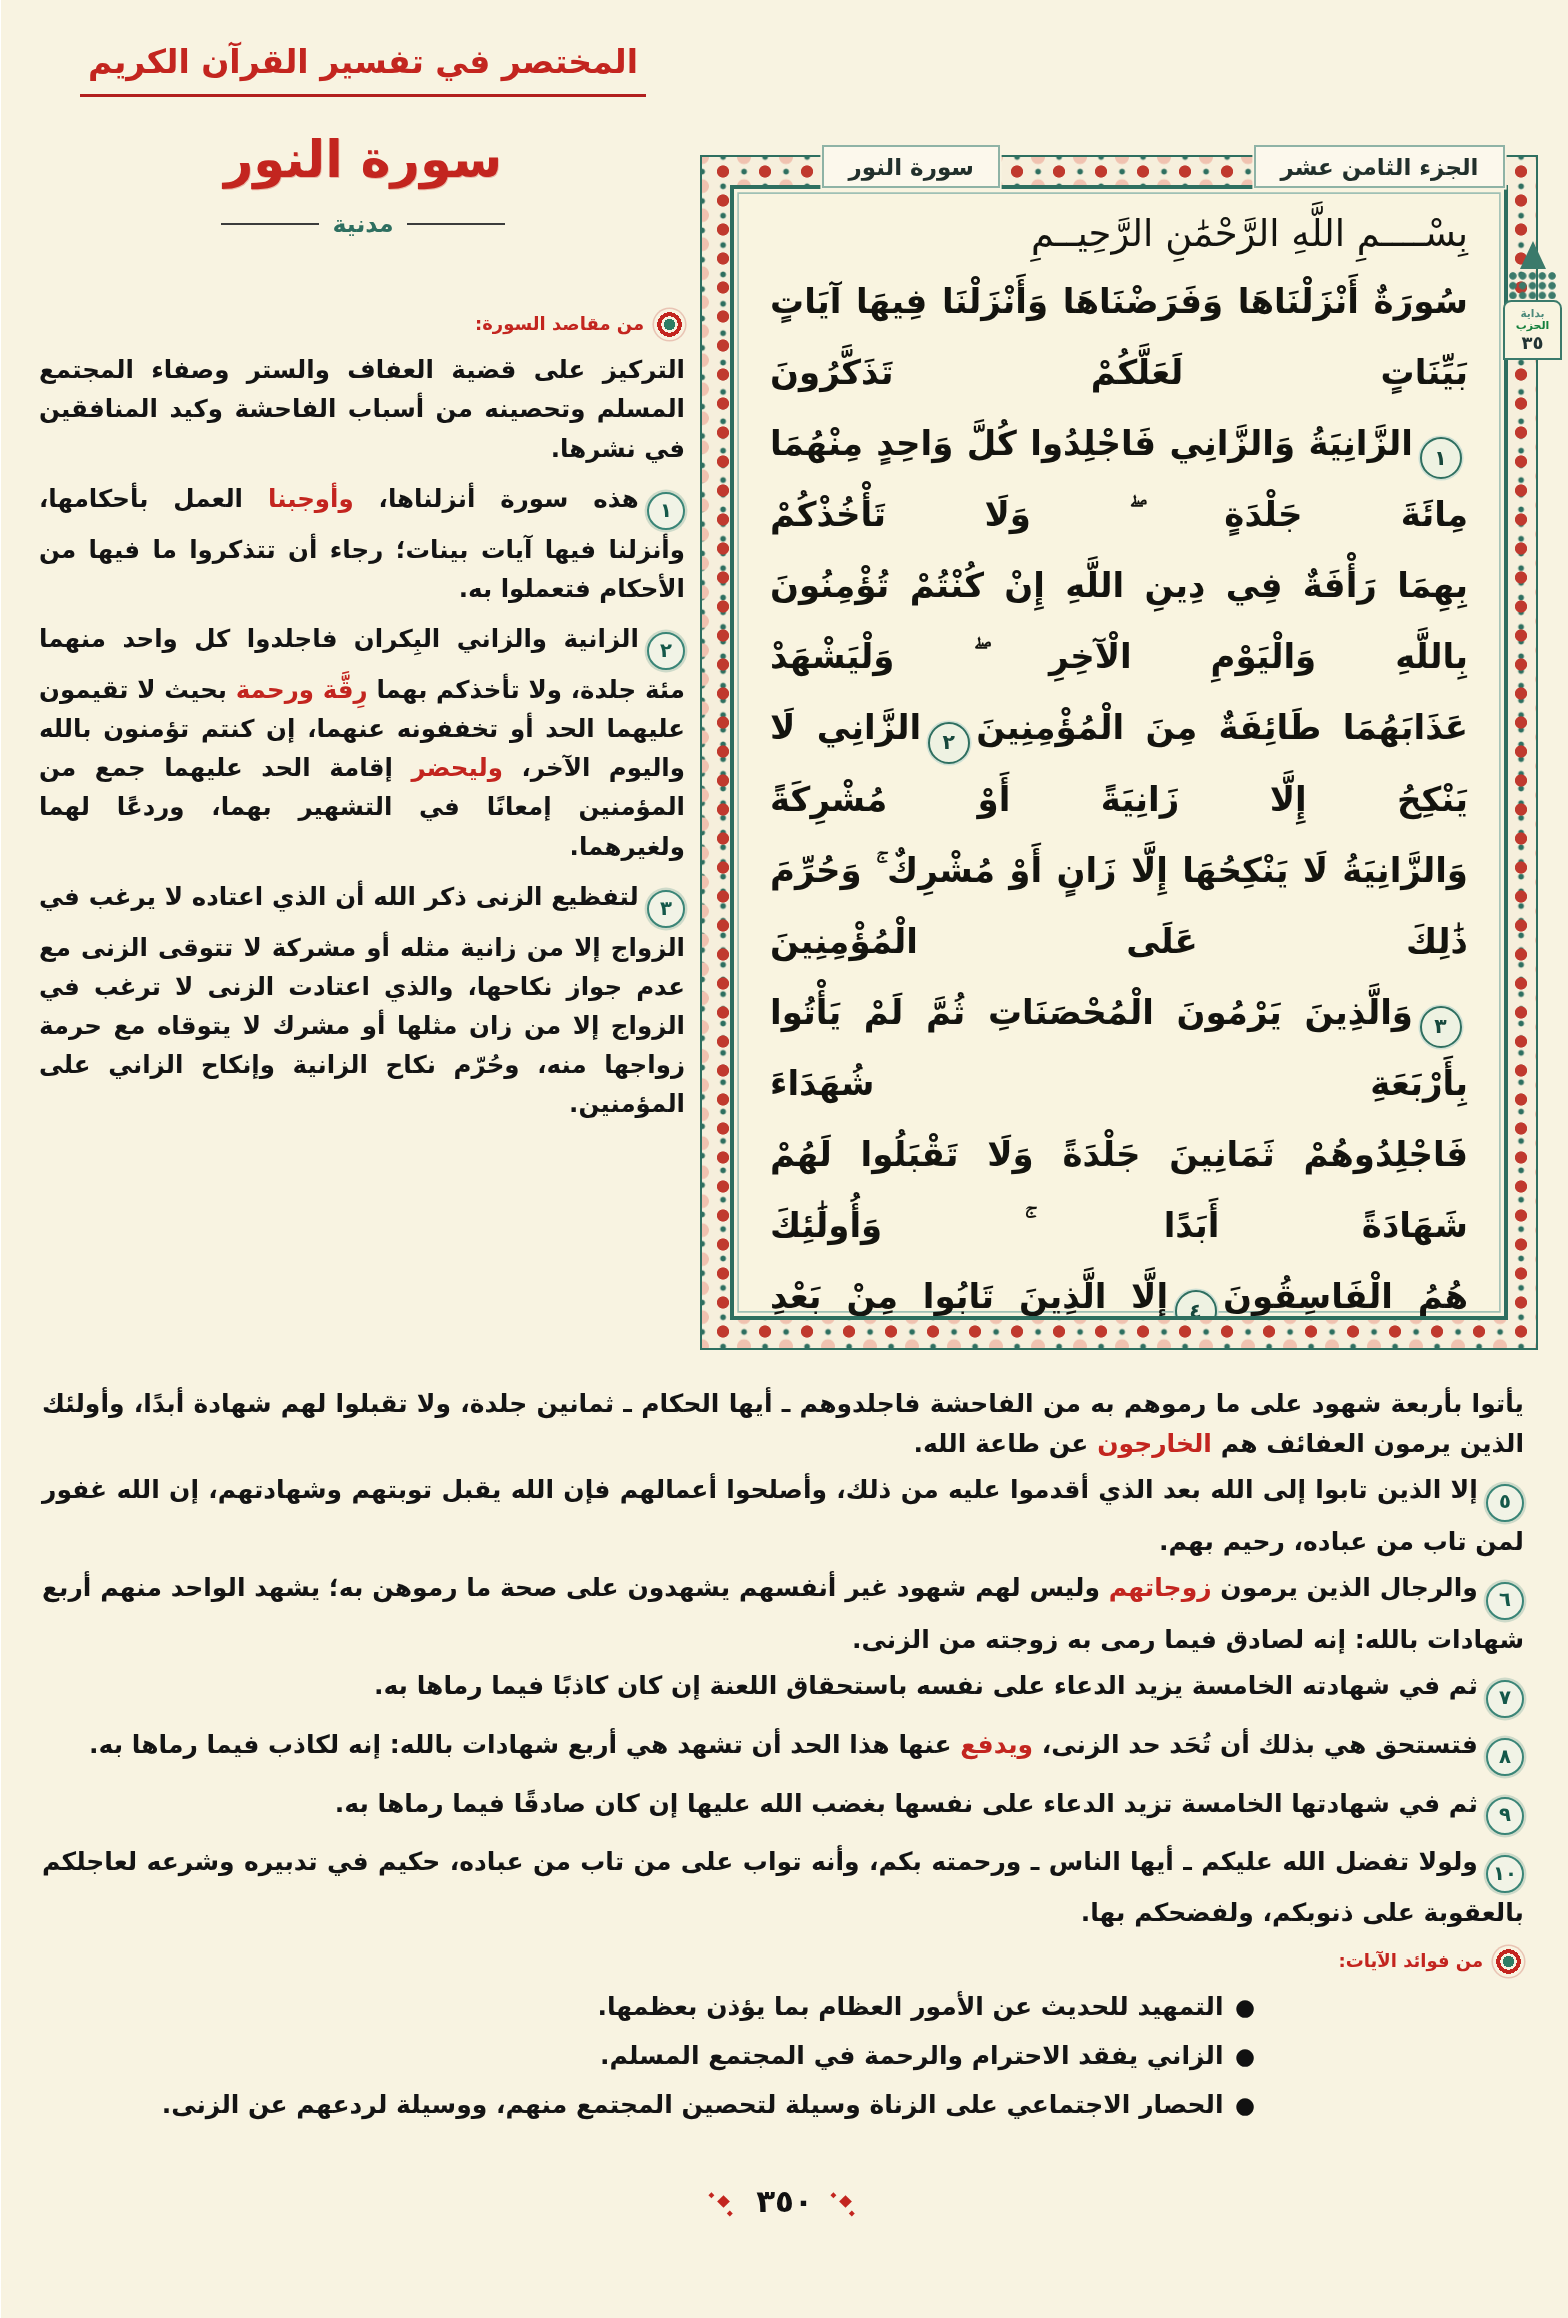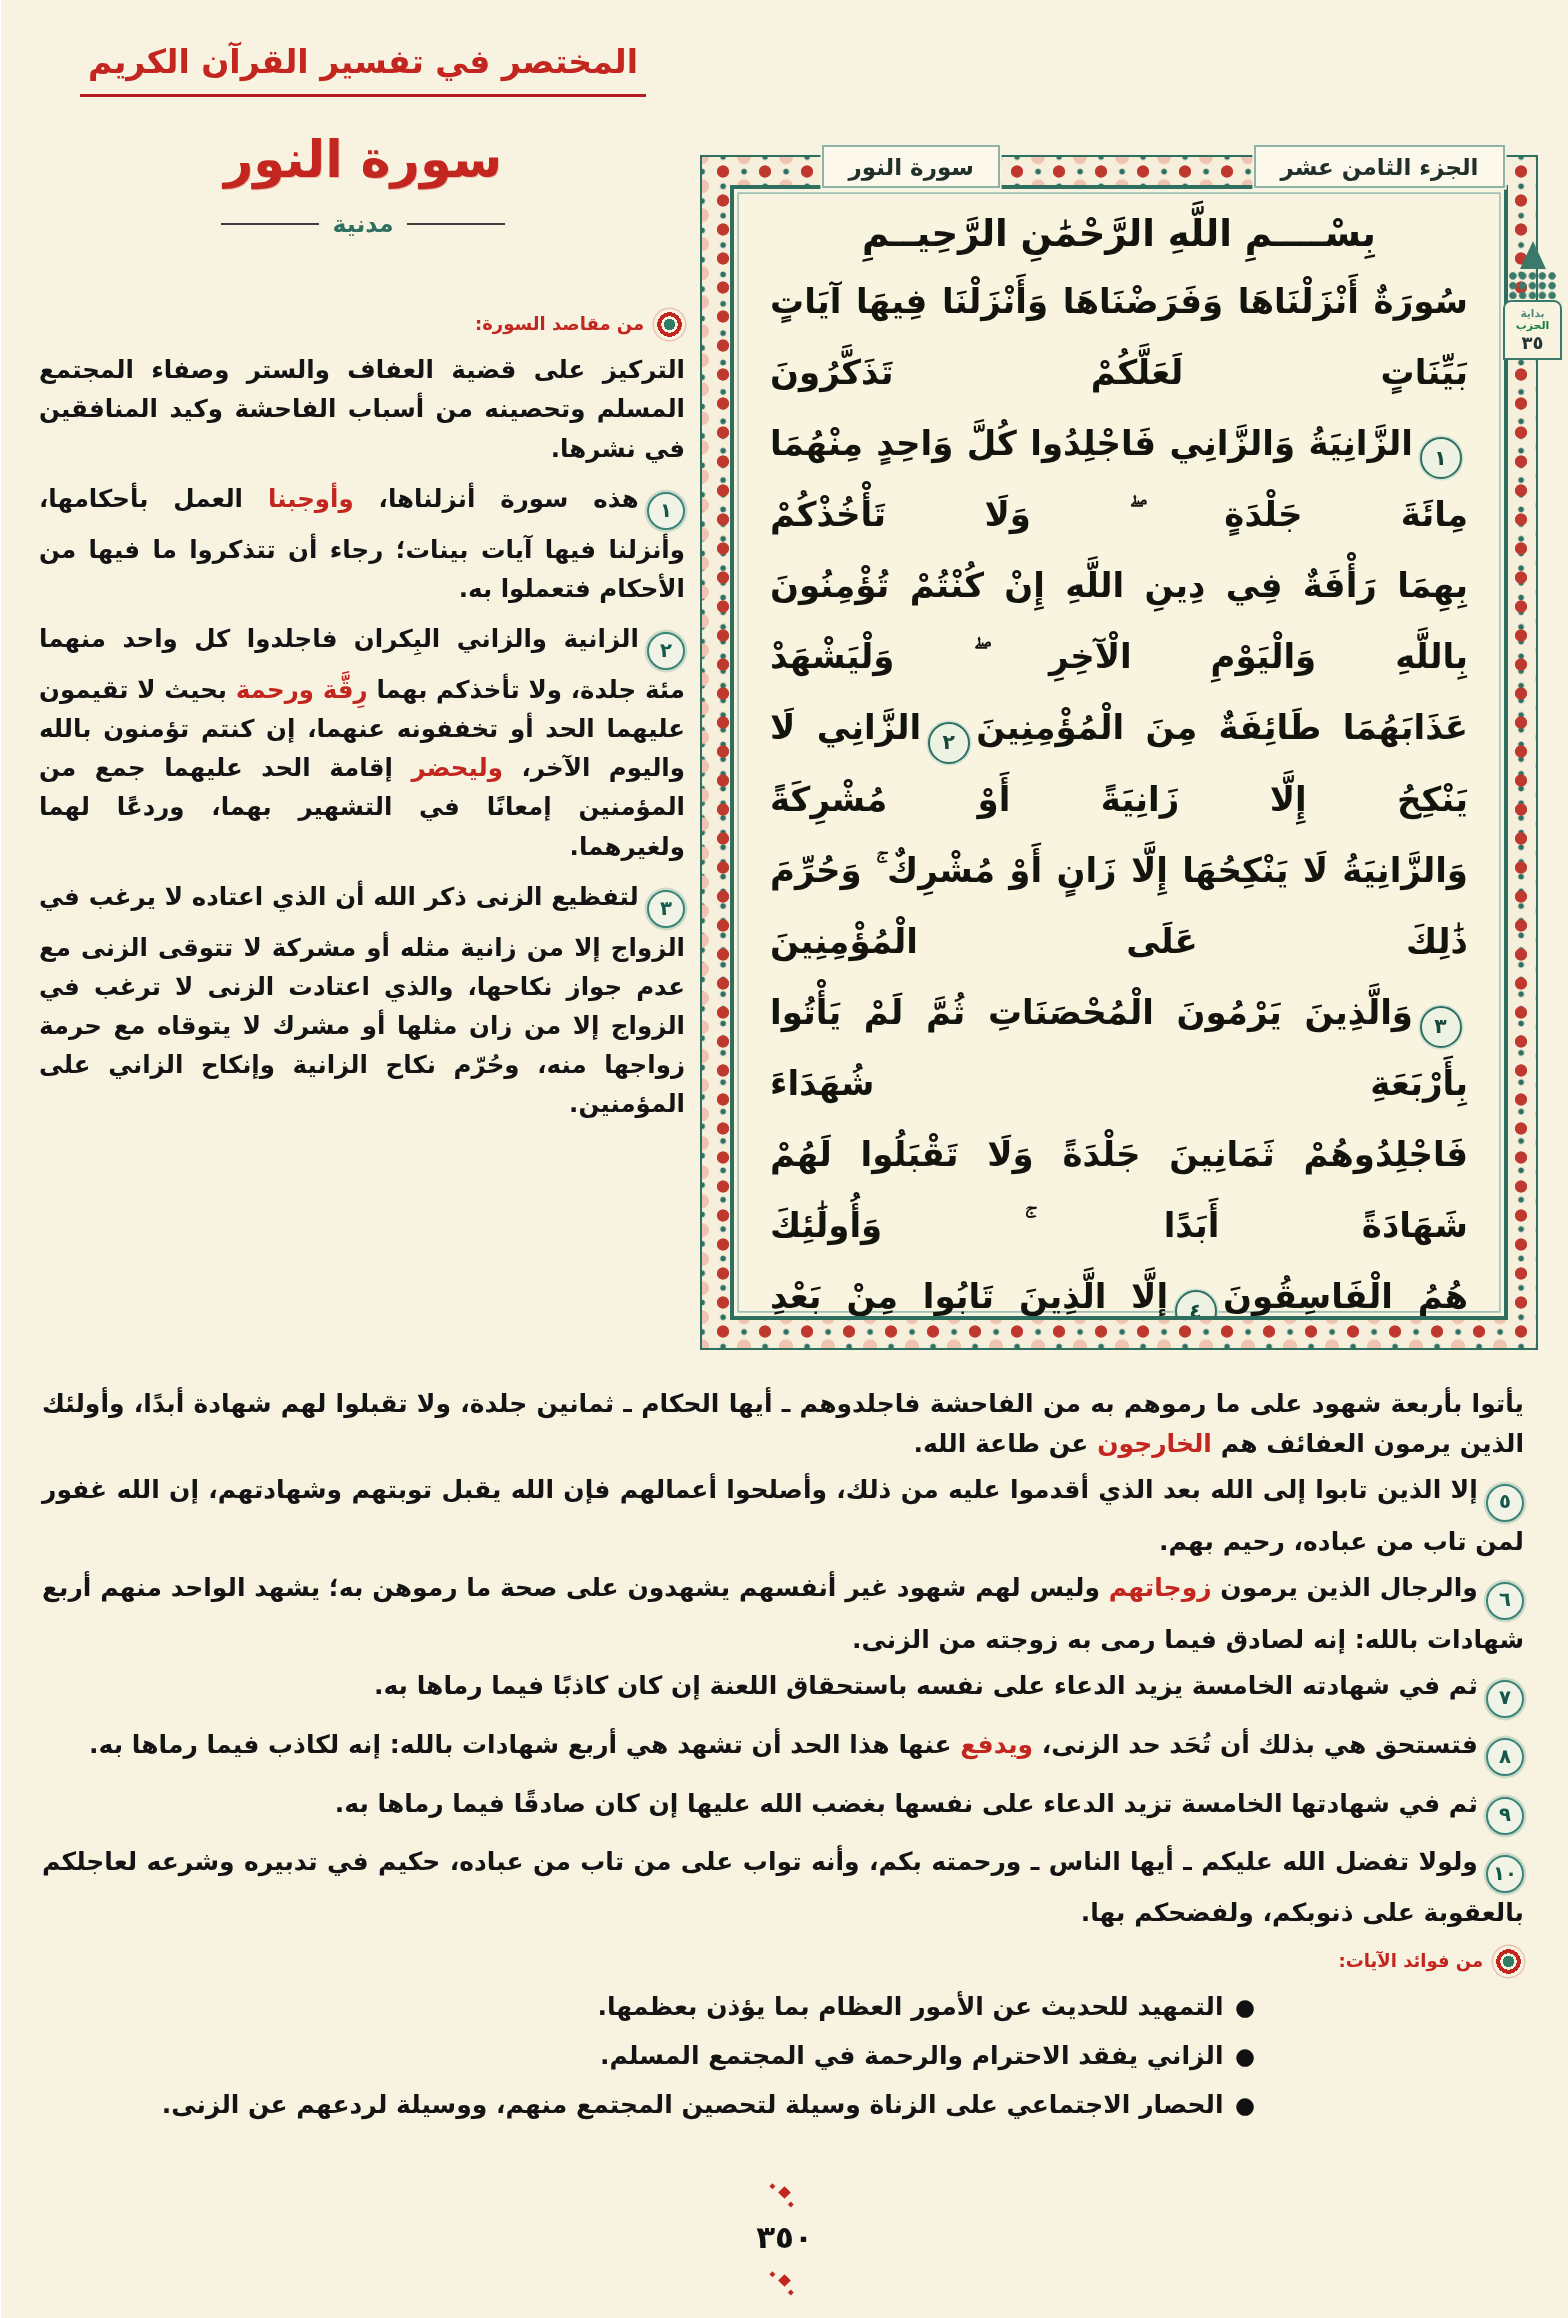--- a/index.html
+++ b/index.html
@@ -39,21 +39,21 @@
     background-image:
       radial-gradient(circle,#c0392e 0 5.7px,rgba(0,0,0,0) 6.5px),
       radial-gradient(circle,#f0c2b0 0 6.5px,rgba(0,0,0,0) 7.3px),
       radial-gradient(circle,#2e6f60 0 2.4px,rgba(0,0,0,0) 3.3px);
     background-size:42px 29px,42px 29px,21px 14.7px;
     background-position:0 0,21px 14.7px,10.6px 7.3px;
     padding:28px; }
   .inner { height:100%; background:#f9f4e0; border:4.1px solid #2e6f60;
            box-shadow:inset 0 0 0 3.3px #f9f4e0, inset 0 0 0 4.9px #9fc0b5;
            padding:13px 36px 8.2px; overflow:hidden; }
-  .bismillah { text-align:center; font-size:37px; font-weight:bold; color:#14140f; line-height:64px; }
+  .bismillah { text-align:right; font-size:37px; font-weight:normal; color:#14140f; line-height:64px; }
   .qline { font-size:34px; font-weight:bold; color:#14140f; line-height:71px;
            text-align:justify; text-align-last:justify; white-space:normal; }
   .verse-circle { display:inline-flex; align-items:center; justify-content:center; width:42px; height:42px;
                   border-radius:50%; border:2.4px solid #2e6f60; background:#eef2e2; color:#17483d;
                   font-size:20.4px; font-weight:bold; margin:0 6.5px; vertical-align:-9.8px;
                   box-shadow:0 0 0 1.6px #cfe0d4; }
   .tab { position:absolute; top:-9.8px; background:#fcf8ec; border:2.4px solid #8fb3a6;
          box-shadow:0 0 0 1.6px #f8f3e1; padding:6.5px 24.5px; font-size:23px; font-weight:bold;
          color:#22302c; z-index:4; }
   .tab-juz { right:33px; }
@@ -76,21 +76,21 @@
   .bottom .para { margin-bottom:7.3px; }
   .fawaid-head { margin-top:13px; }
   .fawaid { list-style:none; margin-top:4.9px; }
   .fawaid li { margin-bottom:9.8px; text-align:right; }
   .fawaid li .bullet { color:#111; margin-left:11.4px; font-size:23px; }
   .fw-short { padding-right:269px; }
   .fw-long  { padding-right:11.4px; text-align:justify; }
 
   
   .pageno { position:absolute; left:0; top:2183px; width:100%; display:flex; align-items:center;
-            justify-content:center; gap:16.3px; font-size:31px; font-weight:bold; color:#111;flex-direction:column; }
+            justify-content:center; gap:16.3px; font-size:31px; font-weight:bold; color:#111; }
   .orn { display:inline-block; width:33px; height:19.6px; position:relative; }
   .orn::before { content:""; position:absolute; inset:0; margin:auto; width:9px; height:9px;
                  background:#c3251f; transform:rotate(45deg);
                  box-shadow:-13px 4.1px 0 -2.4px #c3251f, 13px 4.1px 0 -2.4px #c3251f; }
 </style>
 </head>
 <body>
 
 <div class="page">
 

